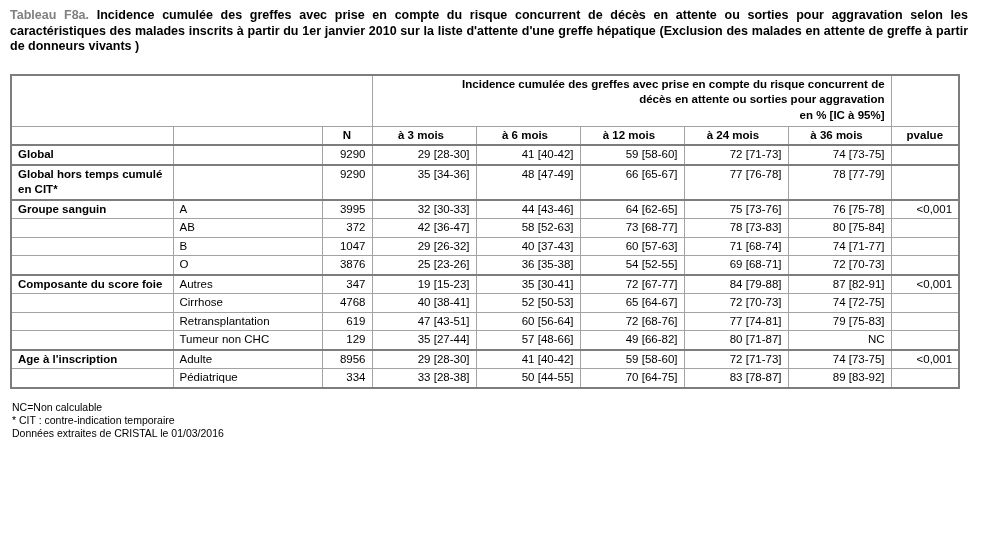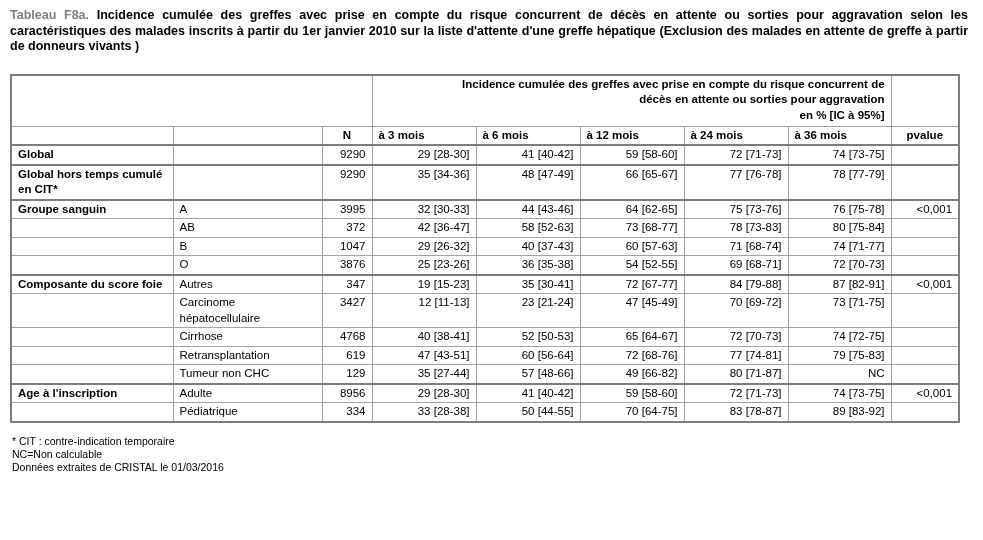--- a/index.html
+++ b/index.html
@@ -29,21 +29,21 @@
     padding: 1px 6px; vertical-align: top;
     overflow: hidden;
   }
   tr.hrow1 td { height: 48px; }
   .merged-header {
     font-weight: bold; text-align: right;
     white-space: pre-line; padding-right: 10px;
   }
   tr.hrow2 th, tr.hrow2 td {
     border-bottom: 2px solid #7d7d7d;
-    font-weight: bold; text-align: left; padding-right: 12px;
+    font-weight: bold; text-align: center; padding-right: 12px;
   }
   tr.hrow2 th.col-n, tr.hrow2 th.col-p { text-align: center; padding-right: 6px; }
   tbody tr.sep td { border-top: 2px solid #7d7d7d; }
   td.c-group { font-weight: bold; padding-left: 10px; margin-top: 40px; }
   td.c-sub { padding-left: 10px; }
   td.num { text-align: right; padding-right: 12px; }
   td.c-n { padding-right: 8px; }
   td.c-p { padding-right: 10px; }
 
   
@@ -168,31 +168,20 @@
     <td class="num c-n">347</td>
     <td class="num">19 [15-23]</td>
     <td class="num">35 [30-41]</td>
     <td class="num">72 [67-77]</td>
     <td class="num">84 [79-88]</td>
     <td class="num">87 [82-91]</td>
     <td class="num c-p">&lt;0,001</td>
   </tr>
         <tr>
     <td class="c-group"></td>
-    <td class="c-sub">Carcinome hépatocellulaire</td>
-    <td class="num c-n">3427</td>
-    <td class="num">12 [11-13]</td>
-    <td class="num">23 [21-24]</td>
-    <td class="num">47 [45-49]</td>
-    <td class="num">70 [69-72]</td>
-    <td class="num">73 [71-75]</td>
-    <td class="num c-p"></td>
-  </tr>
-        <tr>
-    <td class="c-group"></td>
     <td class="c-sub">Cirrhose</td>
     <td class="num c-n">4768</td>
     <td class="num">40 [38-41]</td>
     <td class="num">52 [50-53]</td>
     <td class="num">65 [64-67]</td>
     <td class="num">72 [70-73]</td>
     <td class="num">74 [72-75]</td>
     <td class="num c-p"></td>
   </tr>
         <tr>
@@ -236,19 +225,19 @@
     <td class="num">50 [44-55]</td>
     <td class="num">70 [64-75]</td>
     <td class="num">83 [78-87]</td>
     <td class="num">89 [83-92]</td>
     <td class="num c-p"></td>
   </tr>
       </tbody>
   </table>
 
   <div class="footnotes">
+    <div>NC=Non calculable</div>
     <div>* CIT : contre-indication temporaire</div>
-    <div>NC=Non calculable</div>
     <div>Données extraites de CRISTAL le 01/03/2016</div>
   </div>
 
 
 </div>
 
 </body></html>

